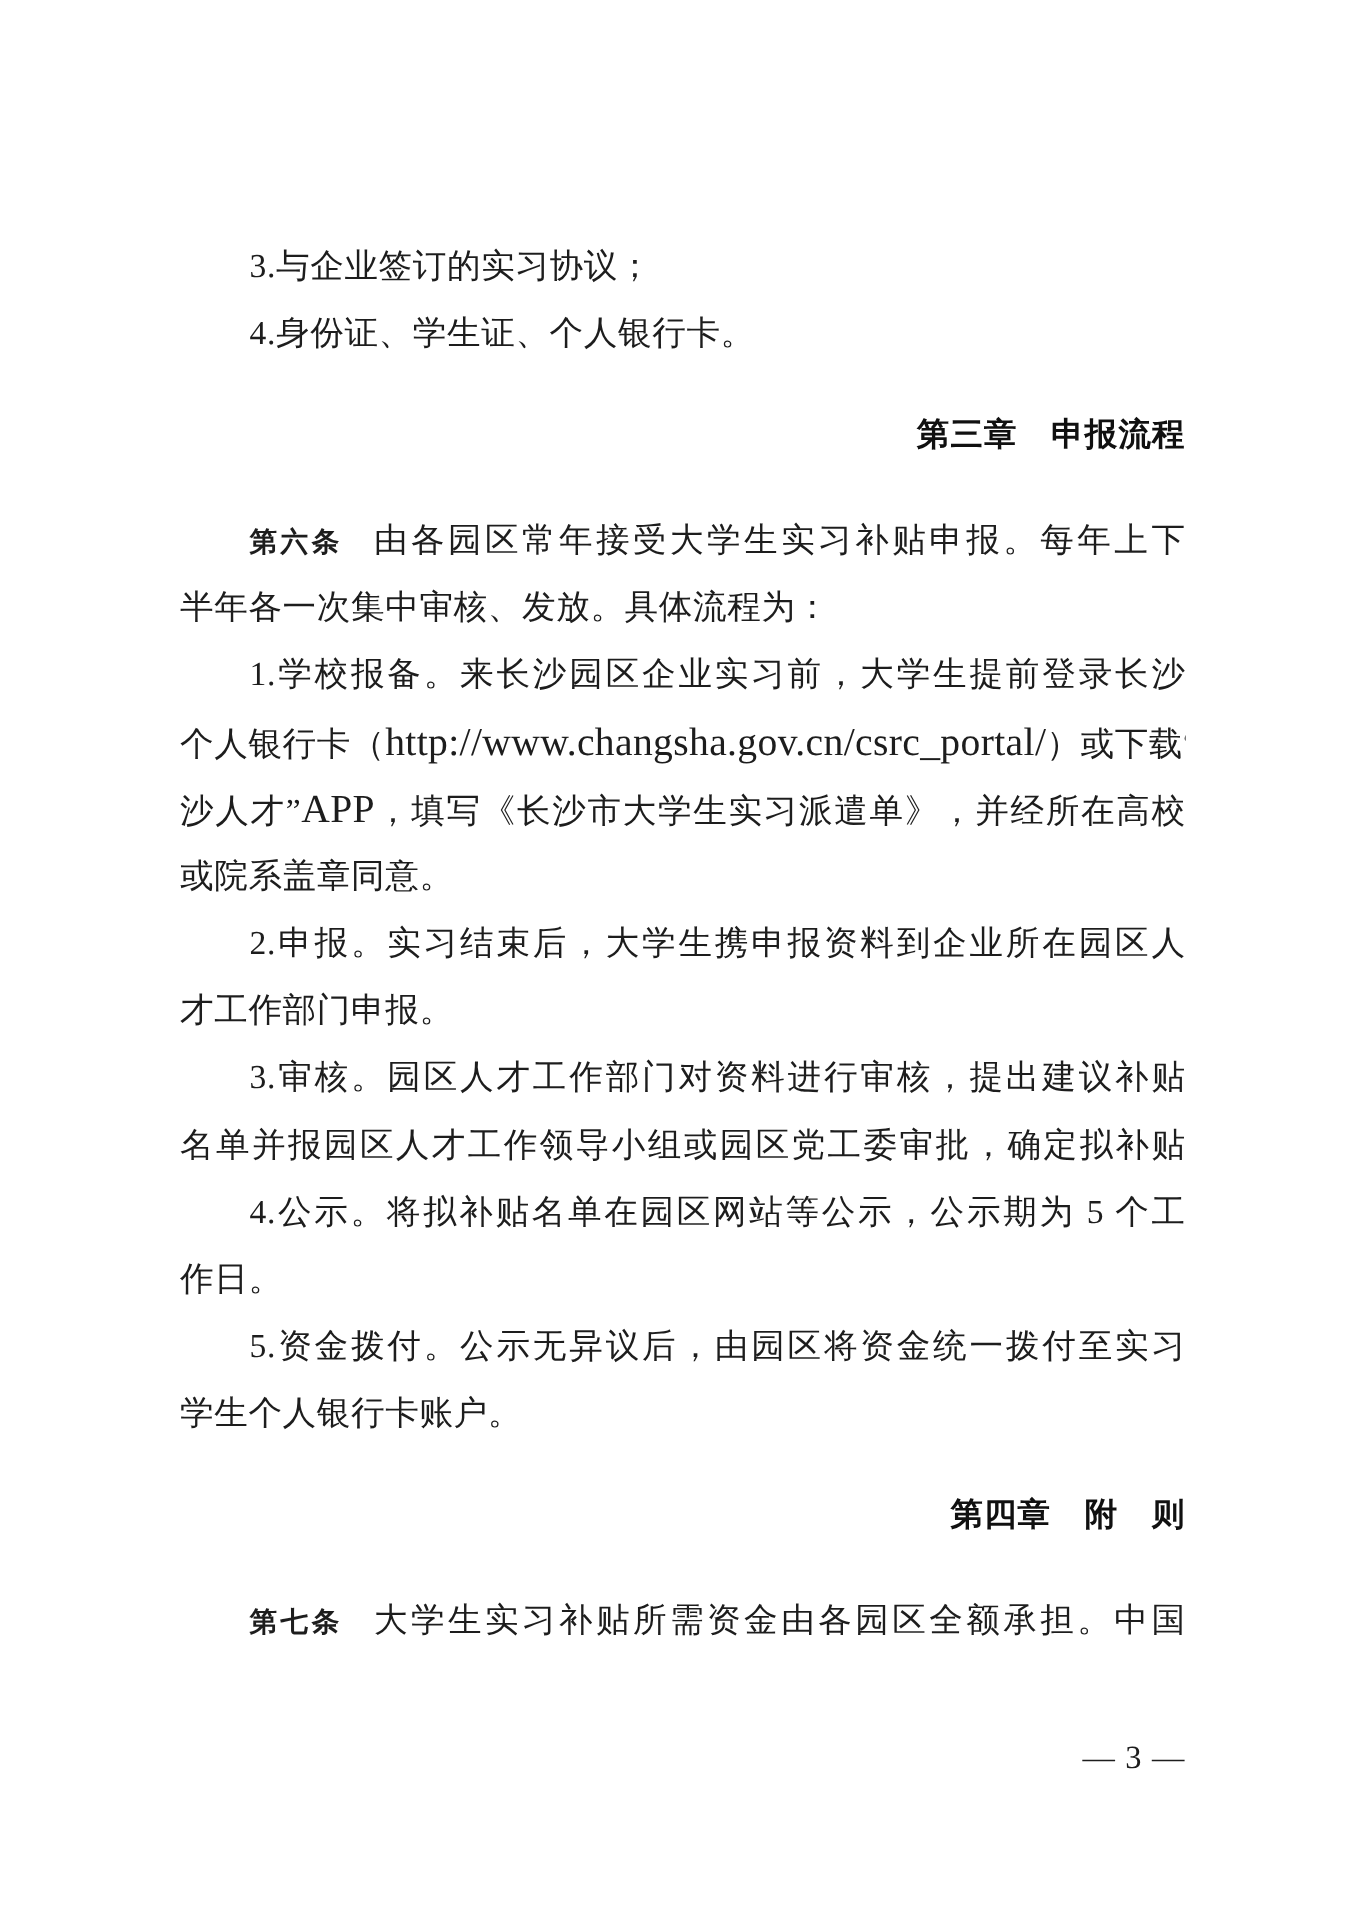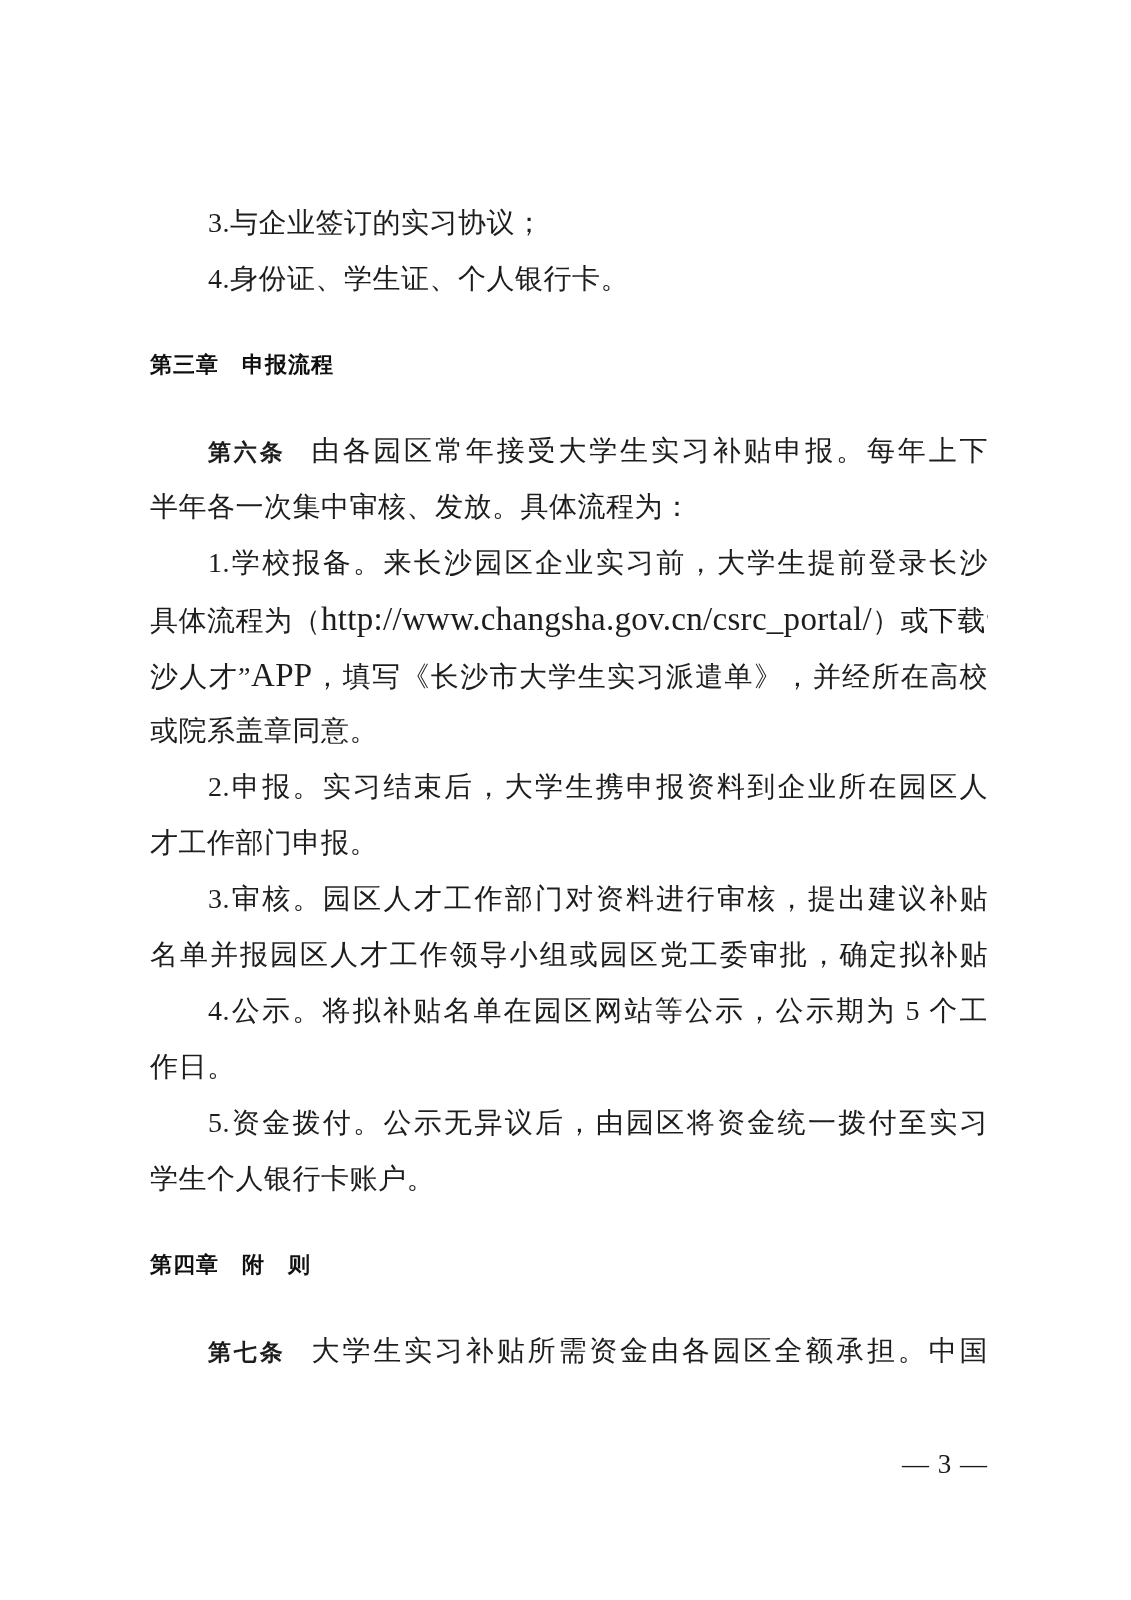--- a/index.html
+++ b/index.html
@@ -39,27 +39,27 @@
     font-family: "Liberation Sans", "DejaVu Sans", sans-serif;
     font-weight: 700;
     font-size: 23px;
     margin-right: 26px;
   }
   .latin {
     font-size: 33px;
     letter-spacing: 0.3px;
   }
   .chapter-heading {
-    font-family: Liberation Serif, serif;
+    font-family: Liberation Mono, monospace;
     font-weight: 700;
-    font-size: 22px;
+    font-size: 27px;
     line-height: 56px;
     height: 56px;
     margin: 30px 0;
-    text-align: left;
+    text-align: right;
     color: #101010;
     letter-spacing: 1px;
   }
   .page-number {
     position: absolute;
     top: 1448px;
     right: 143px;
     font-size: 27px;
     line-height: 32px;
     color: #1d1d1d;
@@ -70,21 +70,21 @@
 <body>
 
 <div class="page">
   <div class="doc-body">
       <div class="line ind end"><span>3.与企业签订的实习协议；</span></div>
       <div class="line ind end"><span>4.身份证、学生证、个人银行卡。</span></div>
       <div class="chapter-heading">第三章　申报流程</div>
       <div class="line ind"><span class="lead">第六条</span><span>由各园区常年接受大学生实习补贴申报。每年上下</span></div>
       <div class="line end"><span>半年各一次集中审核、发放。具体流程为：</span></div>
       <div class="line ind"><span>1.学校报备。来长沙园区企业实习前，大学生提前登录长沙</span></div>
-      <div class="line"><span>具体流程为（</span><span class="latin">http://www.changsha.gov.cn/csrc_portal/</span><span>）或下载“长</span></div>
+      <div class="line"><span>个人银行卡（</span><span class="latin">http://www.changsha.gov.cn/csrc_portal/</span><span>）或下载“长</span></div>
       <div class="line"><span>沙人才”</span><span class="latin">APP</span><span>，填写《长沙市大学生实习派遣单》，并经所在高校</span></div>
       <div class="line end"><span>或院系盖章同意。</span></div>
       <div class="line ind"><span>2.申报。实习结束后，大学生携申报资料到企业所在园区人</span></div>
       <div class="line end"><span>才工作部门申报。</span></div>
       <div class="line ind"><span>3.审核。园区人才工作部门对资料进行审核，提出建议补贴</span></div>
       <div class="line"><span>名单并报园区人才工作领导小组或园区党工委审批，确定拟补贴</span></div>
       <div class="line ind"><span>4.公示。将拟补贴名单在园区网站等公示，公示期为 5 个工</span></div>
       <div class="line end"><span>作日。</span></div>
       <div class="line ind"><span>5.资金拨付。公示无异议后，由园区将资金统一拨付至实习</span></div>
       <div class="line end"><span>学生个人银行卡账户。</span></div>

